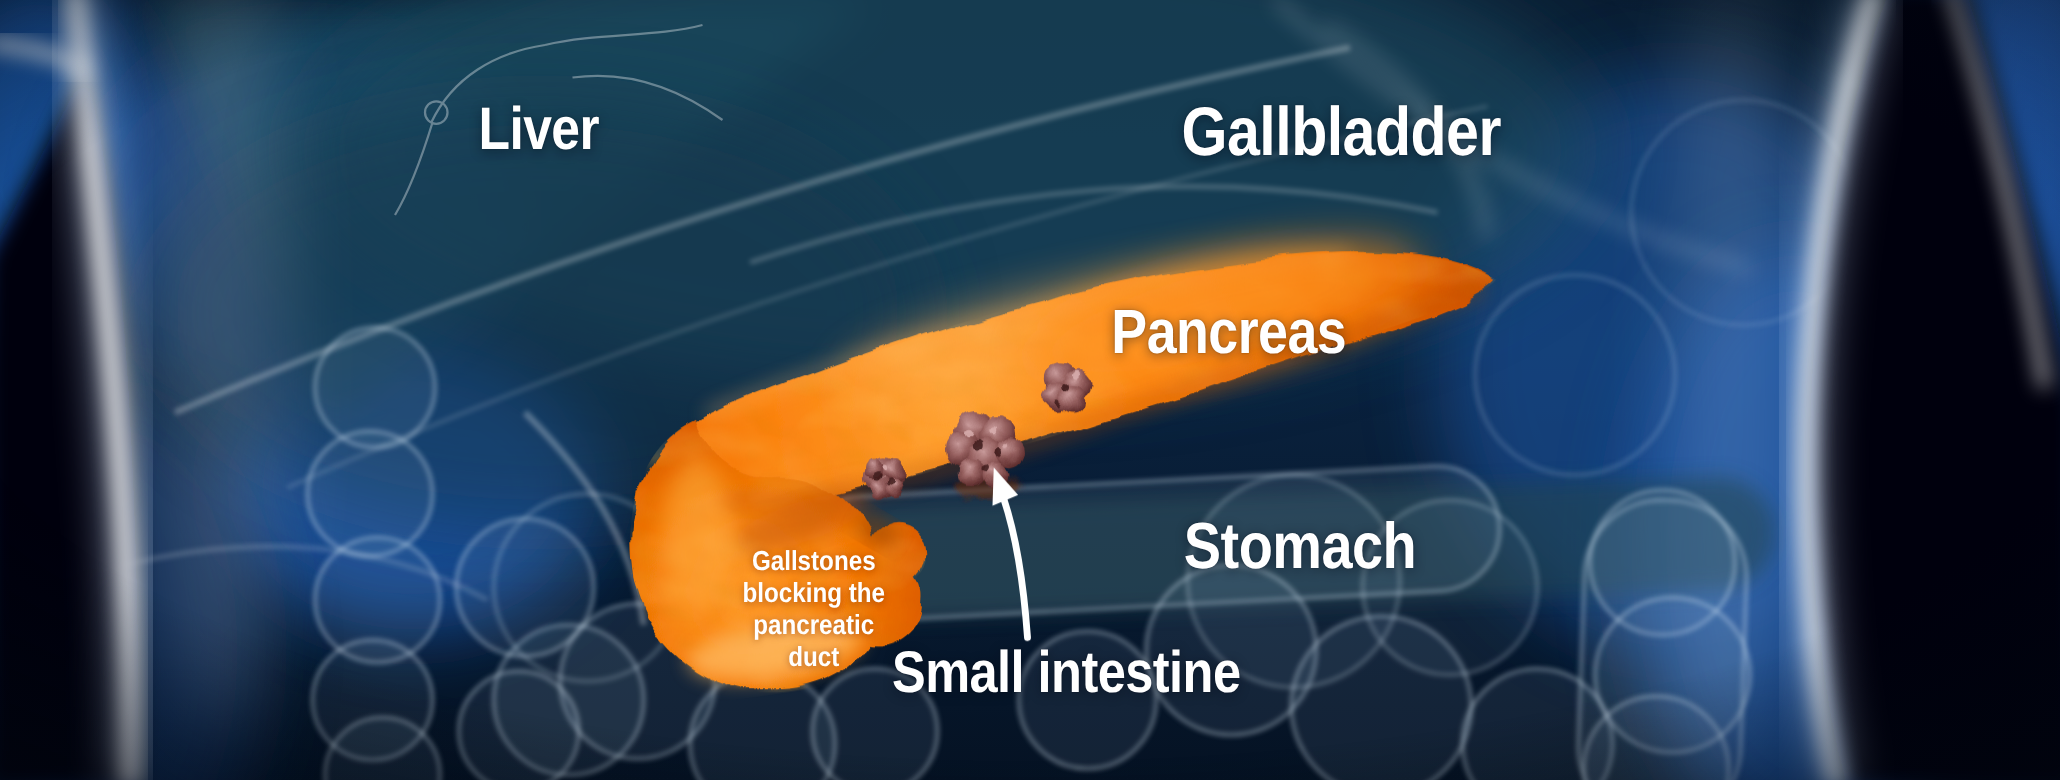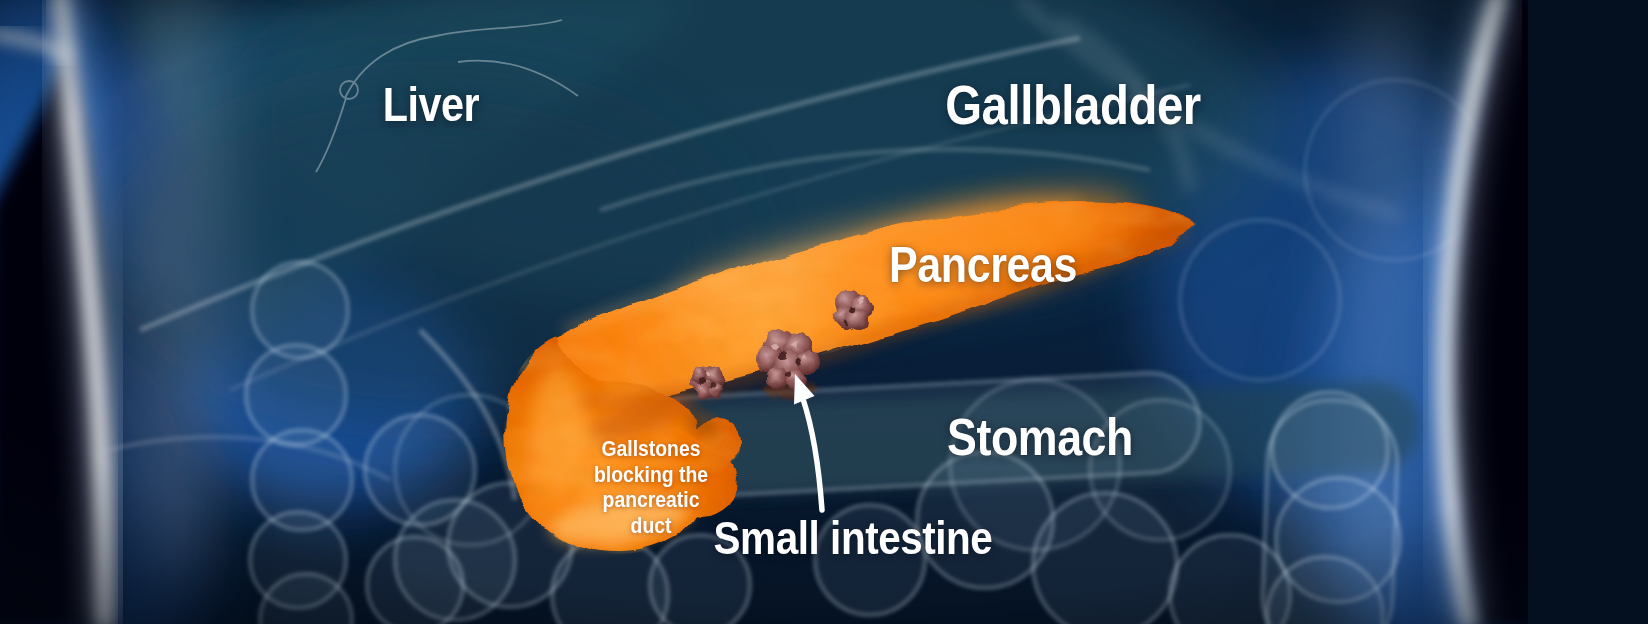--- a/index.html
+++ b/index.html
@@ -1,16 +1,16 @@
 <!DOCTYPE html>
 <html><head>
 <meta charset="utf-8">
 <style>
   html,body{margin:0;padding:0;background:#04101f;}
-  .scene{position:relative;width:1528px;height:624px;overflow:hidden;
+  .scene{position:relative;width:1648px;height:624px;overflow:hidden;
          font-family:"Liberation Sans",sans-serif;}
   .scene svg{position:absolute;left:0;top:0;}
   .label{position:absolute;color:#ffffff;font-weight:700;white-space:nowrap;
          transform:translate(-50%,-50%) scaleX(.86);
          text-shadow:0 2px 10px rgba(0,10,25,.45), 0 0 2px rgba(0,10,25,.3);
          letter-spacing:-.5px;z-index:5;}
   .lbl-liver{left:431px;top:104px;font-size:48px;}
   .lbl-gallbladder{left:1073px;top:105px;font-size:55px;}
   .lbl-pancreas{left:983px;top:265px;font-size:50px;}
   .lbl-stomach{left:1040px;top:437px;font-size:52px;}

